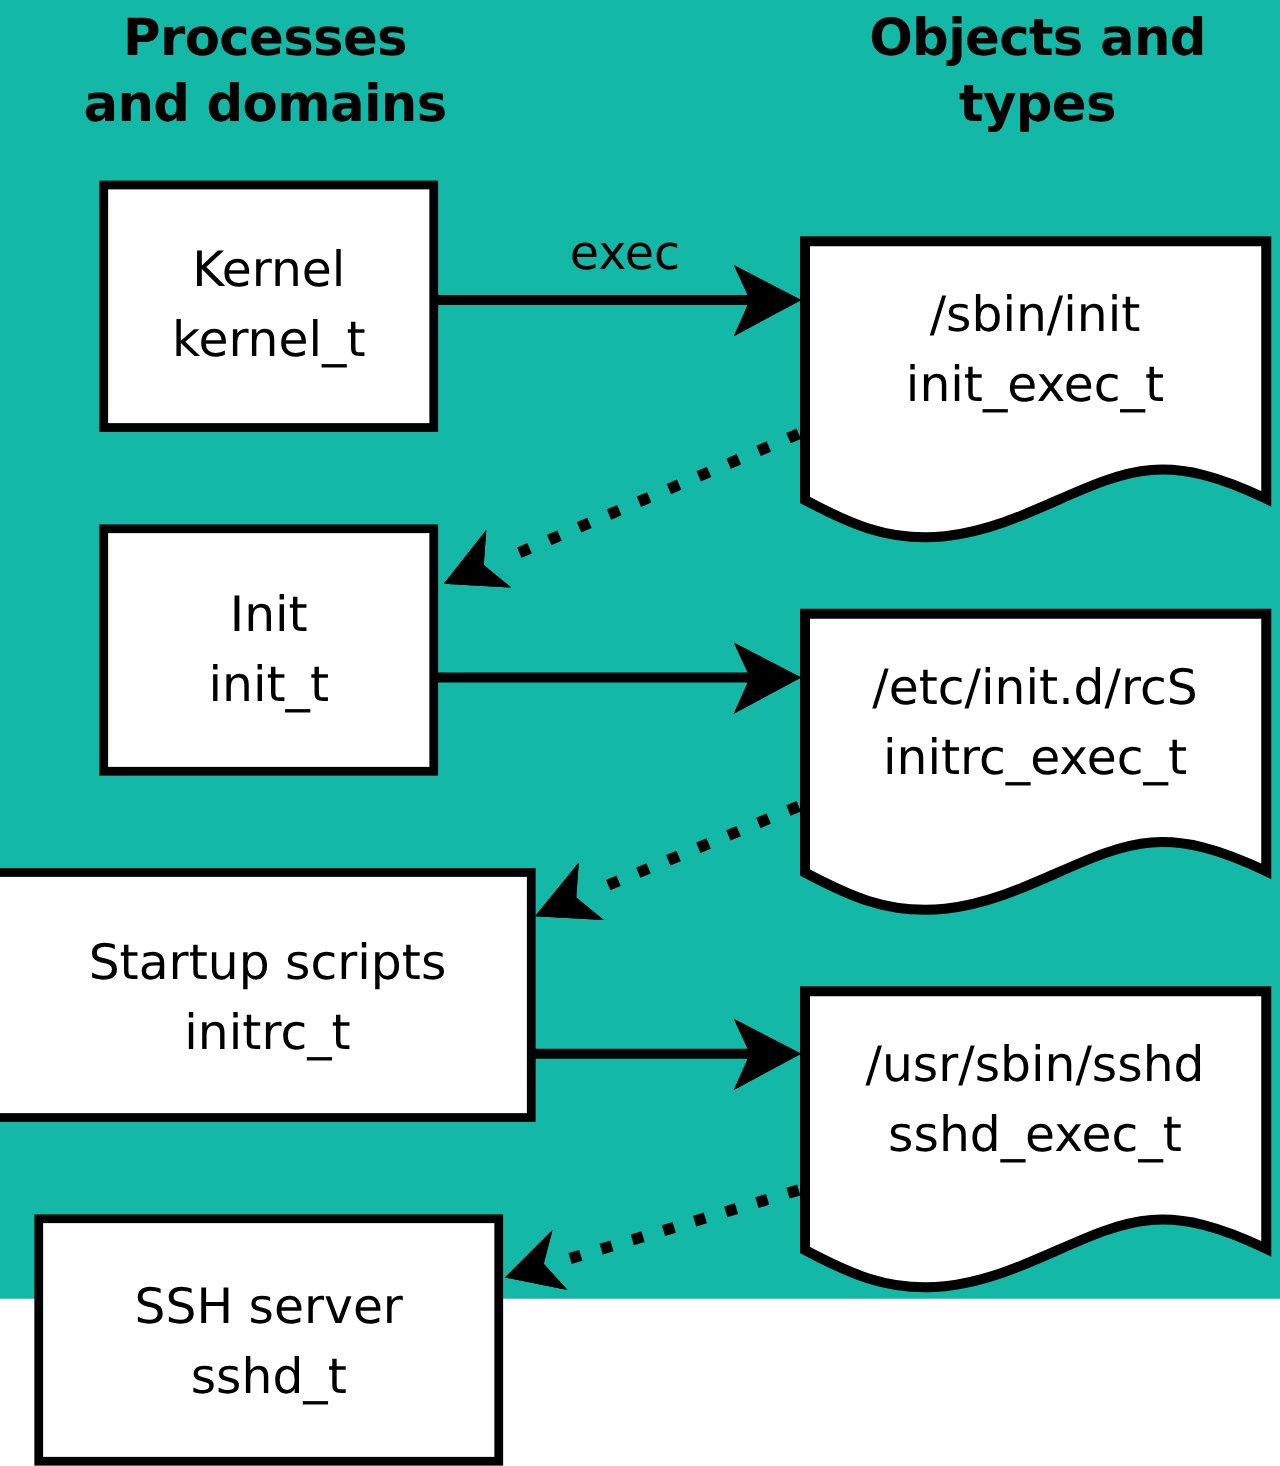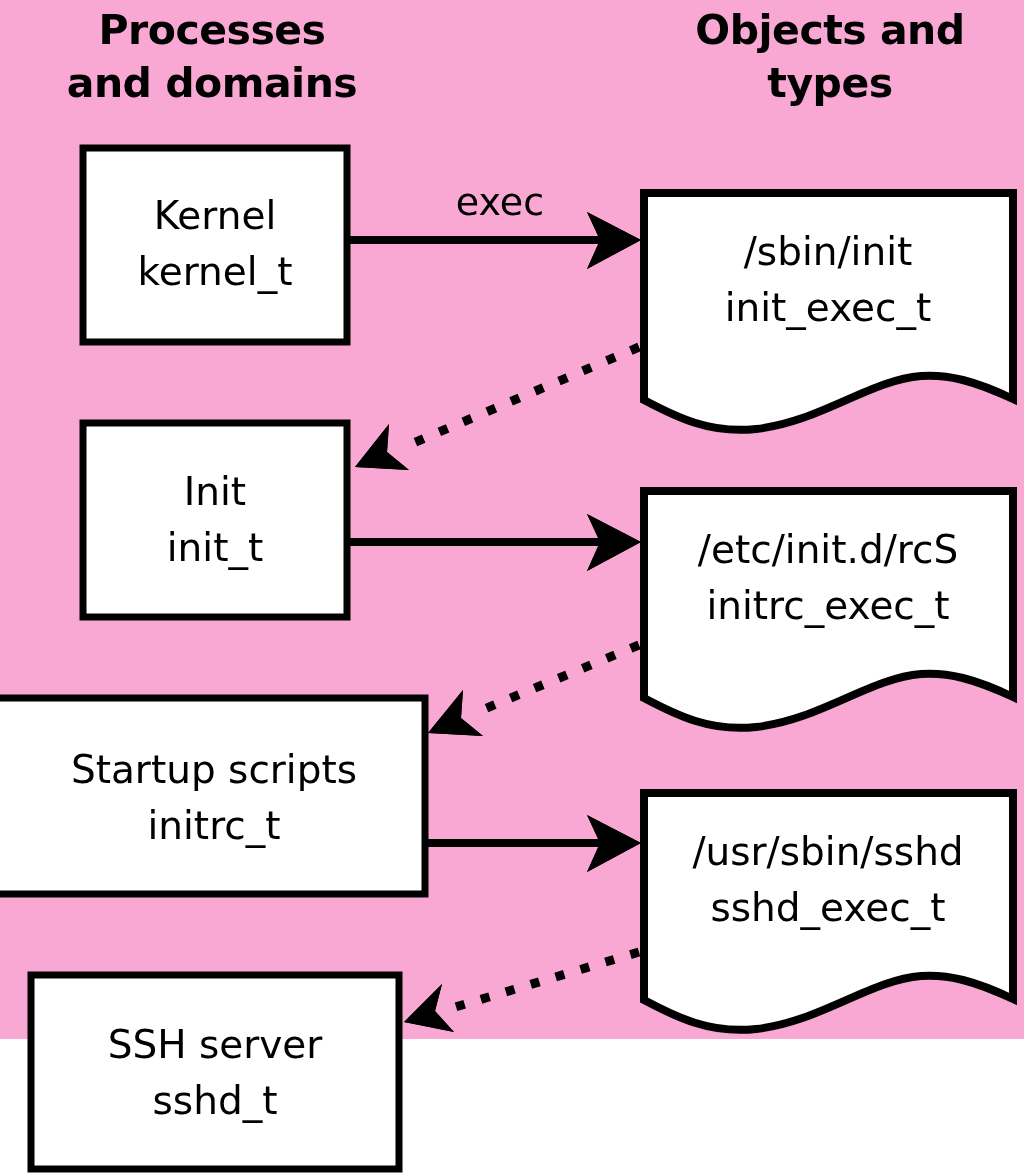--- a/index.html
+++ b/index.html
@@ -10,21 +10,21 @@
   body {
     width: 1024px;
     height: 1173px;
     overflow: hidden;
     font-family: "DejaVu Sans", sans-serif;
   }
   #diagram-root {
     position: relative;
     width: 1024px;
     height: 1039px;
-    background: #f9a8d4;
+    background: #14b8a6;
   }
   svg#diagram-svg {
     position: absolute;
     top: 0;
     left: 0;
     width: 1024px;
     height: 1173px;
     display: block;
   }
   .col-heading {

